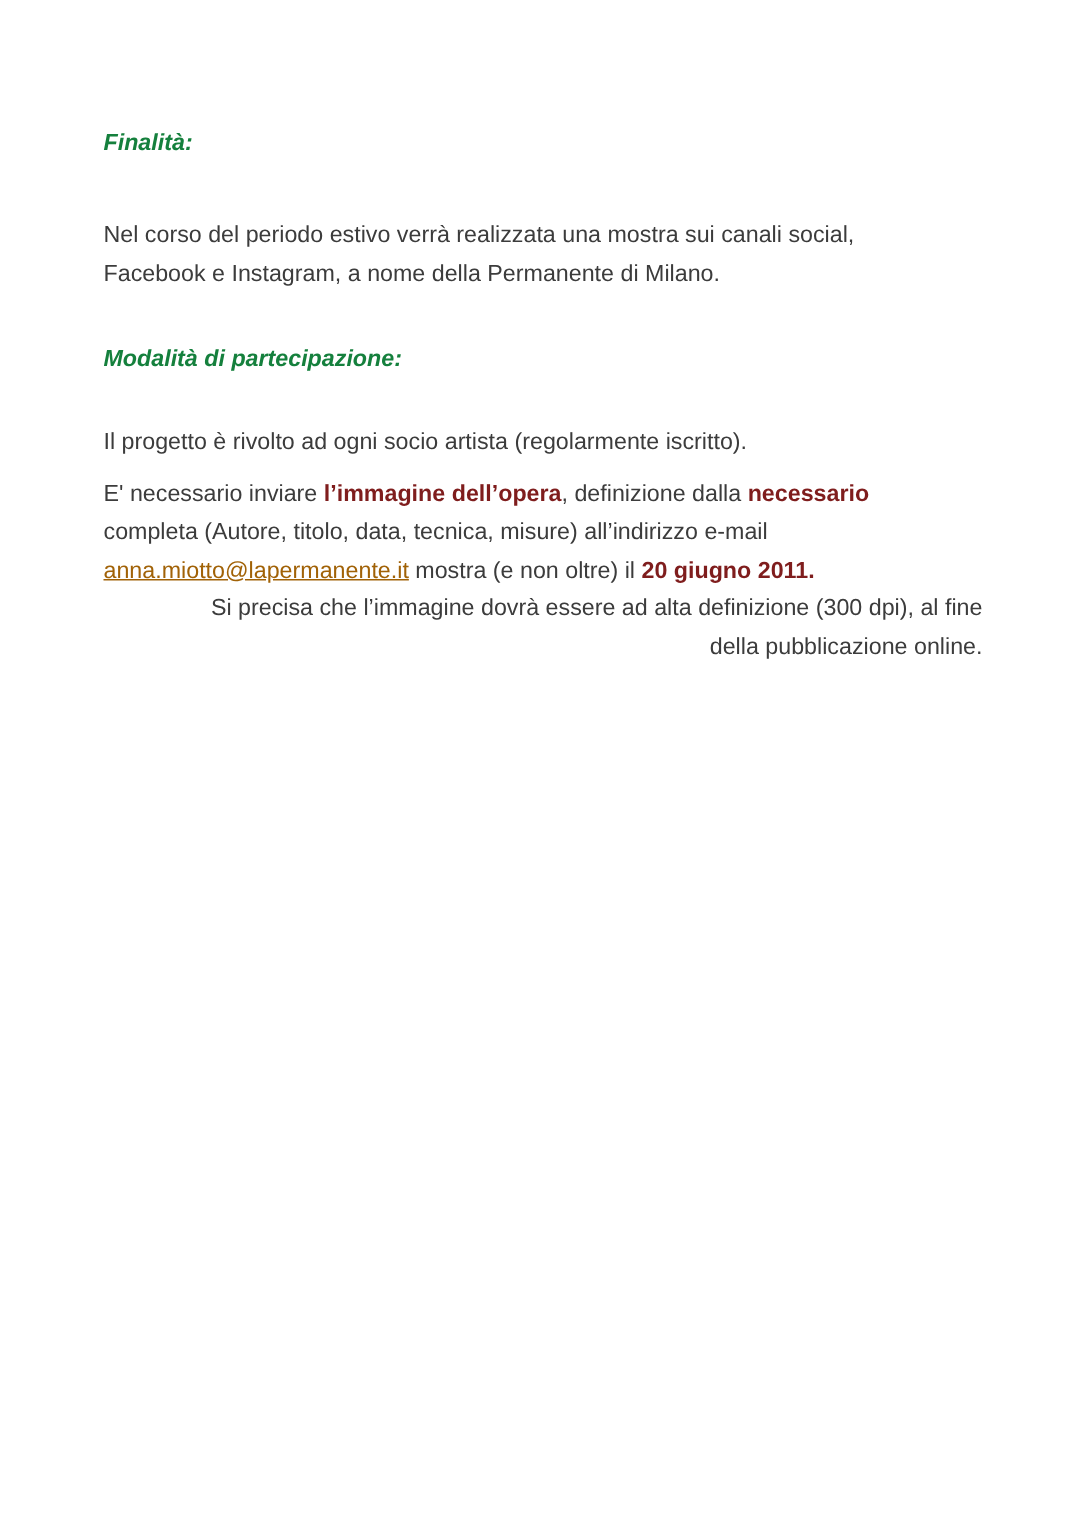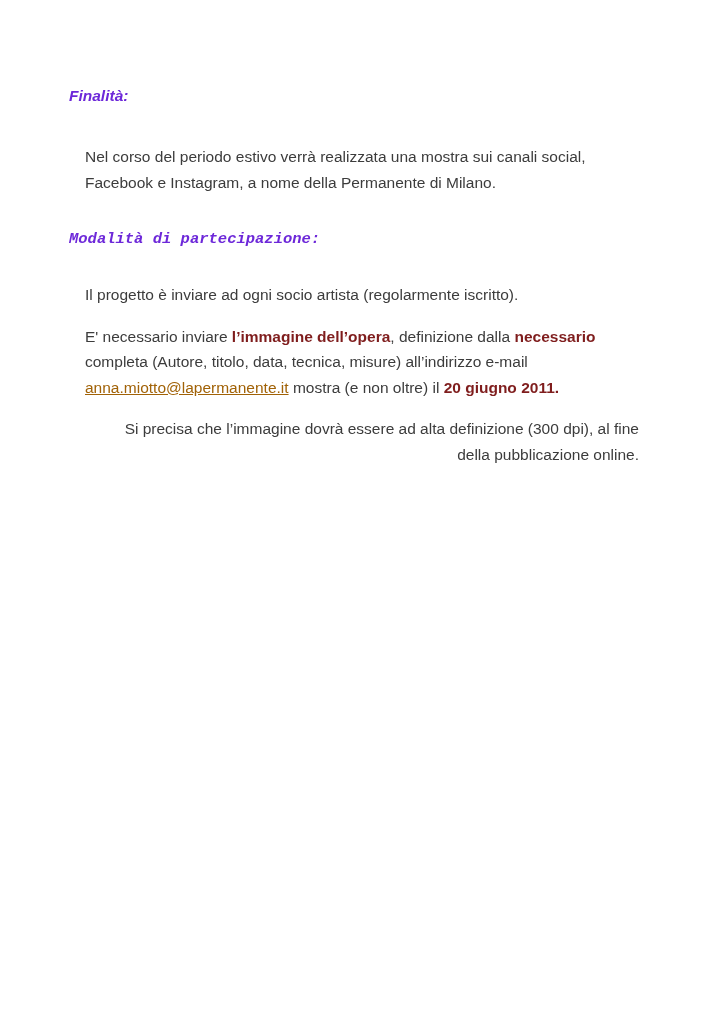--- a/index.html
+++ b/index.html
@@ -20,32 +20,32 @@
     height: 1024px;
     padding: 86px 69px 0 69px;
     background: #ffffff;
   }
   .hd {
     font-size: 15.5px;
     font-weight: bold;
     font-style: italic;
     line-height: 19px;
     margin: 0;
-    color: #6d28d9;
+    color: #15803d;
   }
   .para {
     font-size: 15.5px;
     line-height: 25.5px;
-    margin: 16px;
+    margin: 0;
     white-space: pre-line;
     color: #3c3c3c;
   }
   .para b { font-weight: bold; color: #7f1d1d; }
   .m-intro    { margin-top: 39px; }
-  .m-modalita { margin-top: 35px; font-family: Liberation Mono, monospace; }
+  .m-modalita { margin-top: 35px; }
   .m-progetto { margin-top: 33px; }
   .m-invio    { margin-top: 9px; }
   .m-precisa  { margin-top: 0px; text-align: right; }
   a.email {
     color: #a16207;
     text-decoration: underline;
     cursor: pointer;
   }
 </style>
 </head>
@@ -53,21 +53,21 @@
 
 <div class="page">
 
   <h2 class="hd">Finalità:</h2>
 
   <p class="para m-intro">Nel corso del periodo estivo verrà realizzata una mostra sui canali social,
 Facebook e Instagram, a nome della Permanente di Milano.</p>
 
   <h2 class="hd m-modalita">Modalità di partecipazione:</h2>
 
-  <p class="para m-progetto">Il progetto è inviare ad ogni socio artista (regolarmente iscritto).</p>
+  <p class="para m-progetto">Il progetto è rivolto ad ogni socio artista (regolarmente iscritto).</p>
 
   <p class="para m-invio"><span>E' necessario inviare </span><b>l’immagine dell’opera</b><span>, definizione dalla </span><b>necessario</b><span>
 completa (Autore, titolo, data, tecnica, misure) all’indirizzo e-mail
 </span><a class="email" href="#">anna.miotto@lapermanente.it</a><span> mostra (e non oltre) il </span><b>20 giugno 2011.</b></p>
 
   <p class="para m-precisa">Si precisa che l’immagine dovrà essere ad alta definizione (300 dpi), al fine
 della pubblicazione online.</p>
 
 </div>
 

